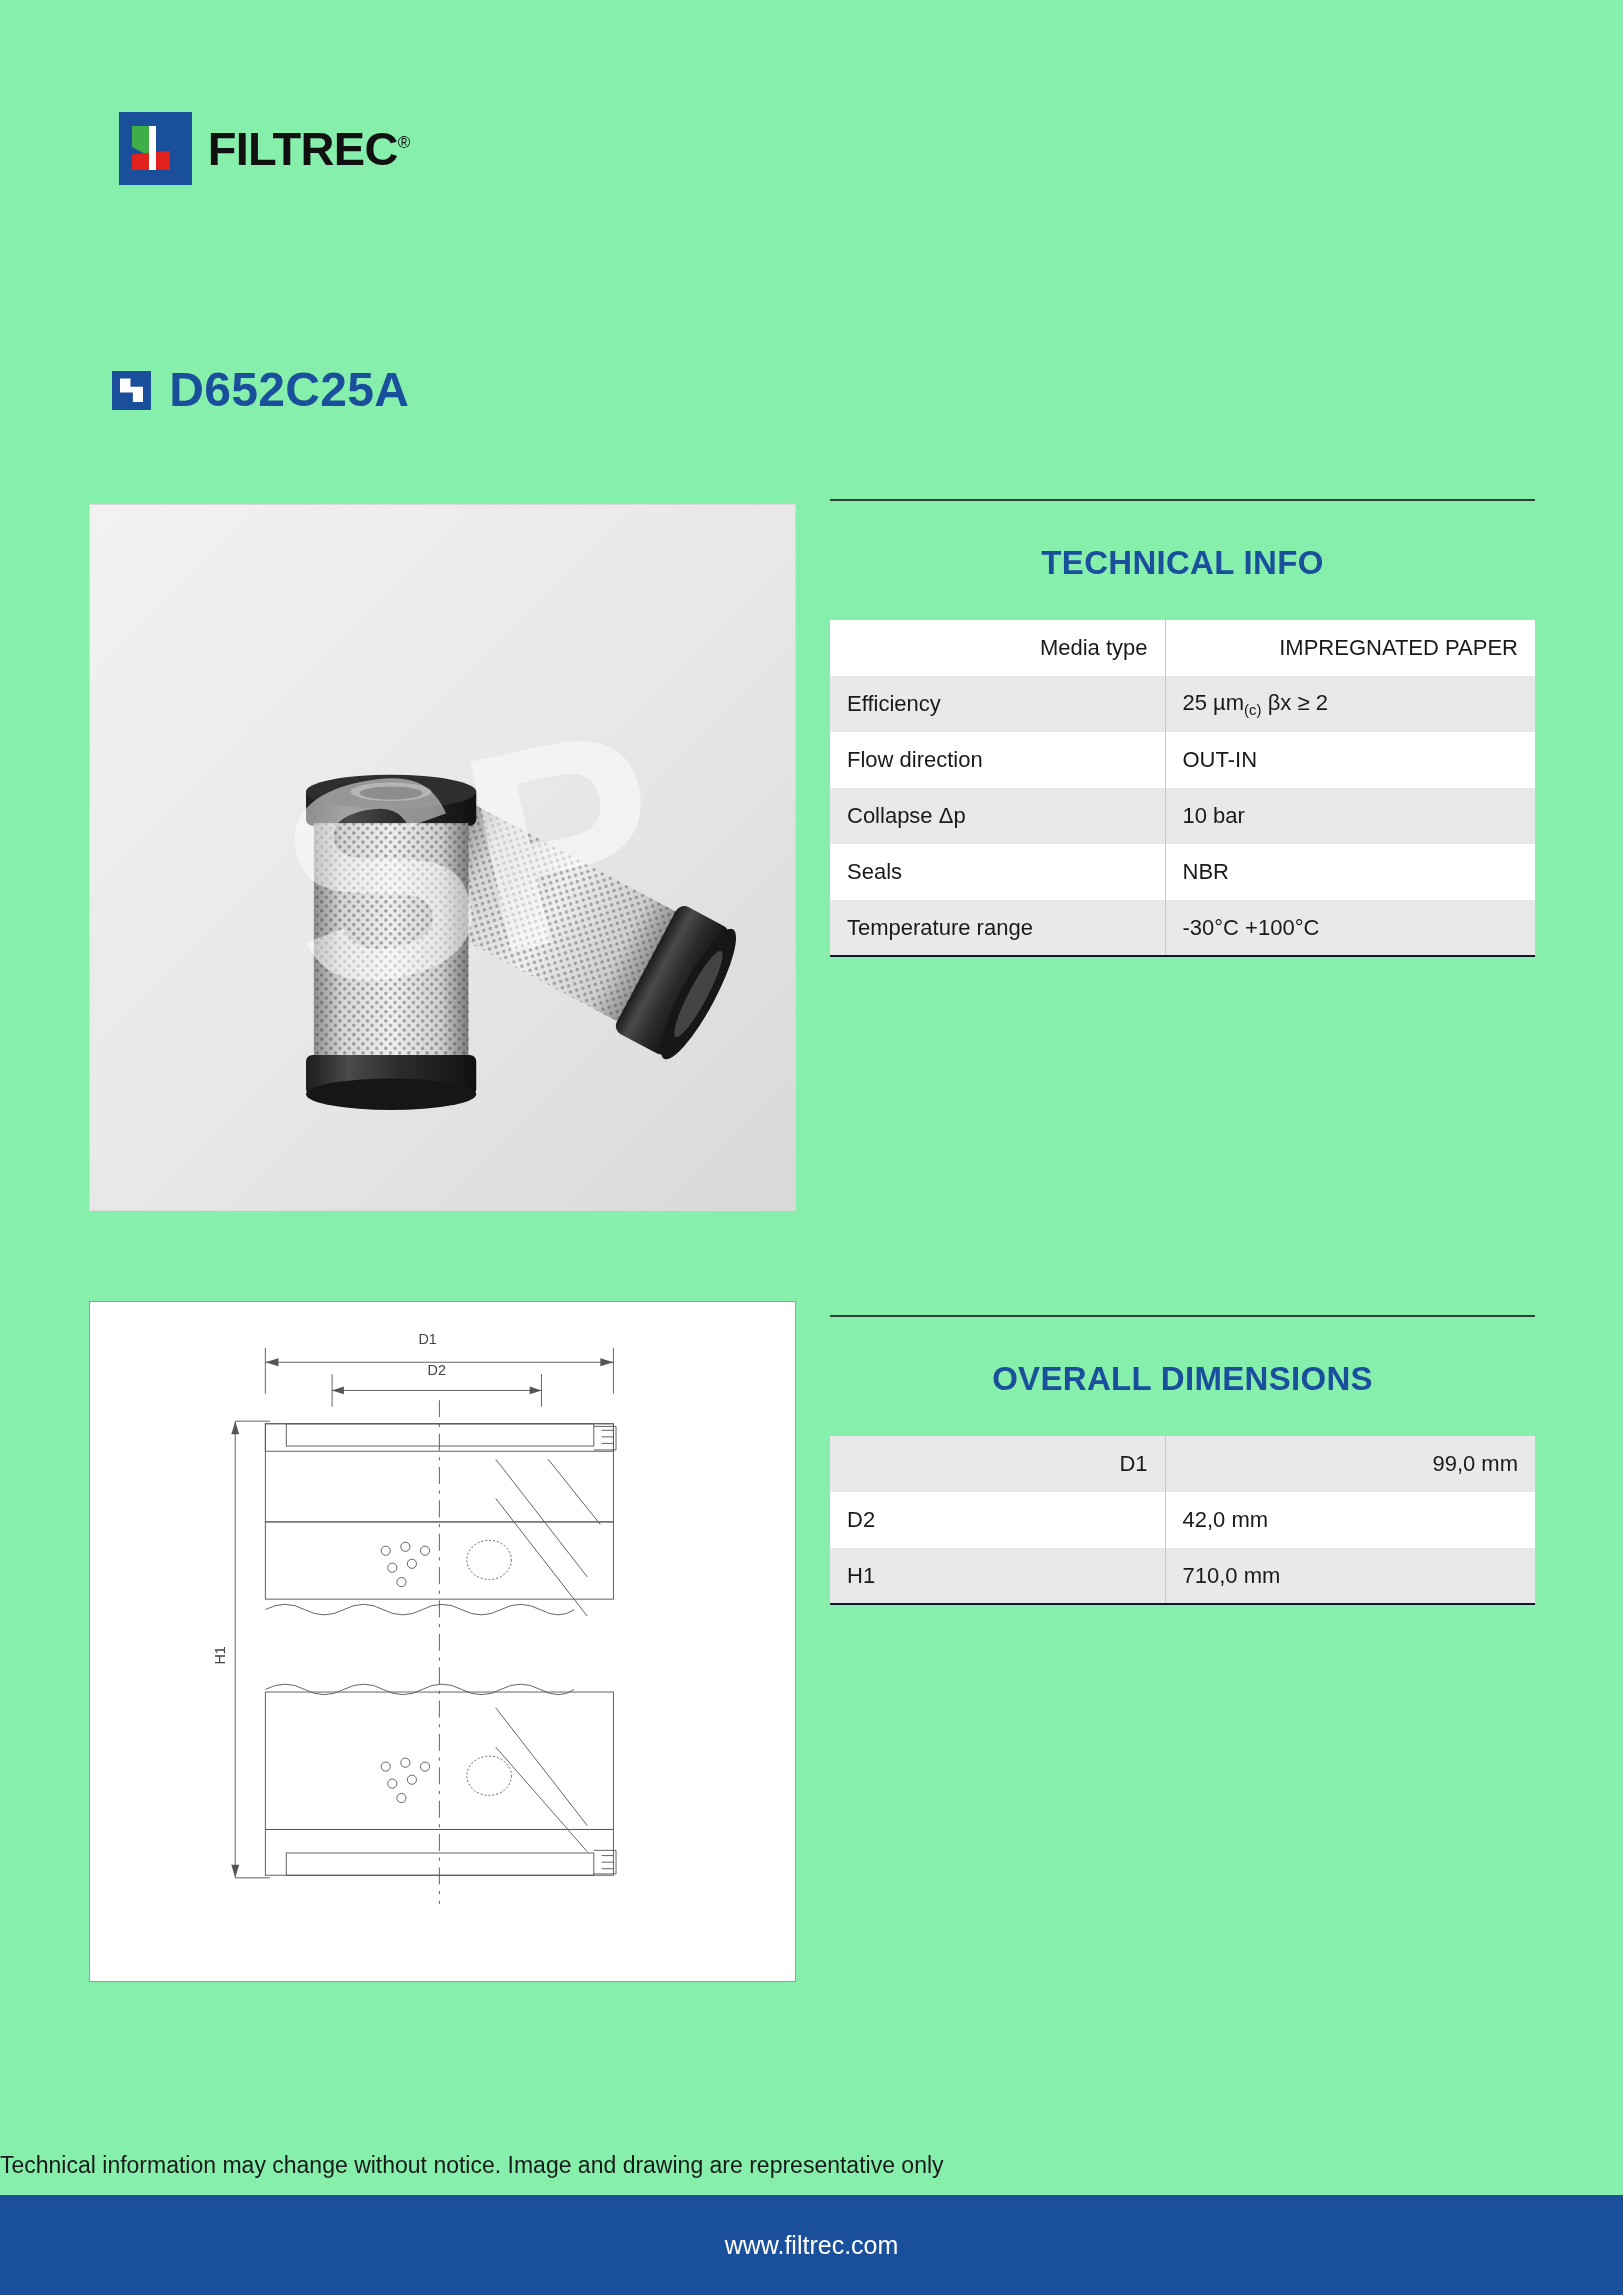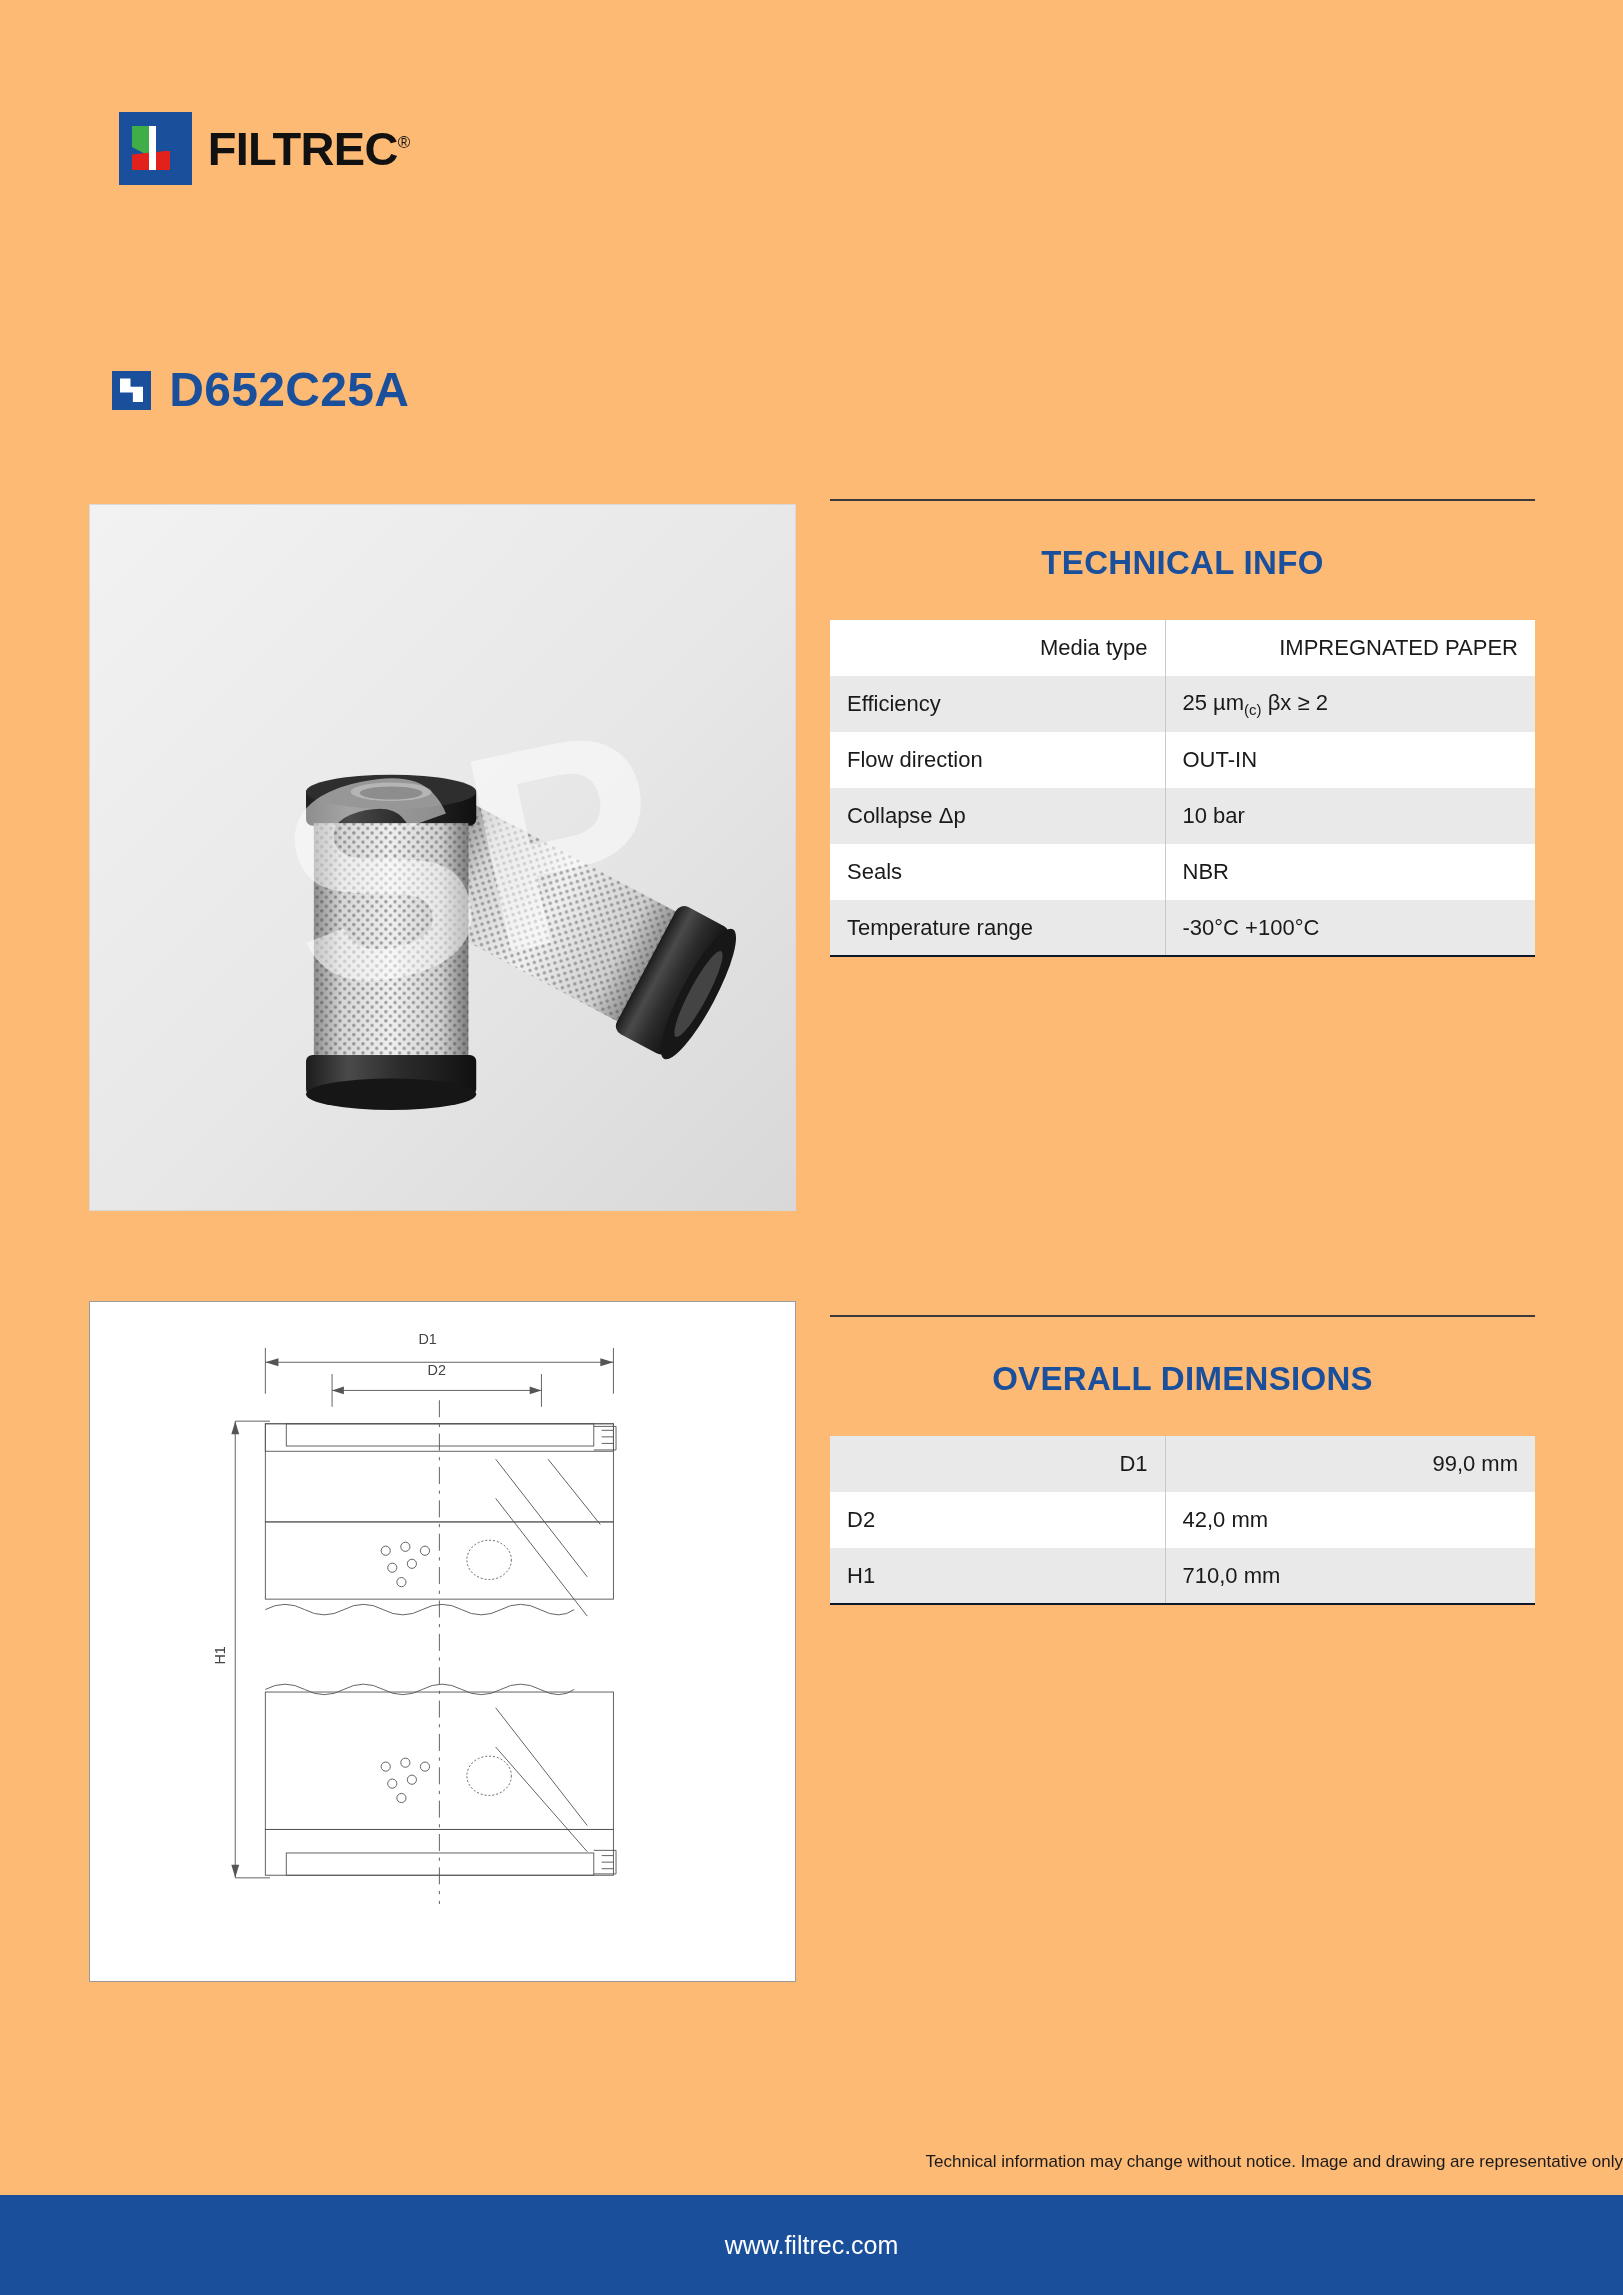--- a/index.html
+++ b/index.html
@@ -9,21 +9,21 @@
     width: 1623px; height: 2295px;
     background: #ffffff;
     font-family: "Liberation Sans", sans-serif;
     -webkit-font-smoothing: antialiased;
   }
   .page {
     position: relative;
     width: 1623px;
     height: 2295px;
     overflow: hidden;
-    background: #fdba74;
+    background: #86efac;
     padding-left: 21px;
   }
 
   
   .header {
     position: absolute;
     top: 105px; left: 0; right: 0;
     height: 118px;
   }
   .logo-block {
@@ -236,22 +236,22 @@
     border-top: none;
     text-align: right;
   }
   .sub { font-size: 15px; vertical-align: sub; }
 
   
   .disclaimer {
     position: absolute;
     left: 0; right: 0;
     top: 2152px;
-    text-align: right;
-    font-size: 17px;
+    text-align: left;
+    font-size: 23px;
     color: #1a1a1a;
   }
   .footer-bar {
     position: absolute;
     left: 0; right: 0; bottom: 0;
     height: 100px;
     background: #1a4f9c;
     display: flex;
     align-items: center;
     justify-content: center;

